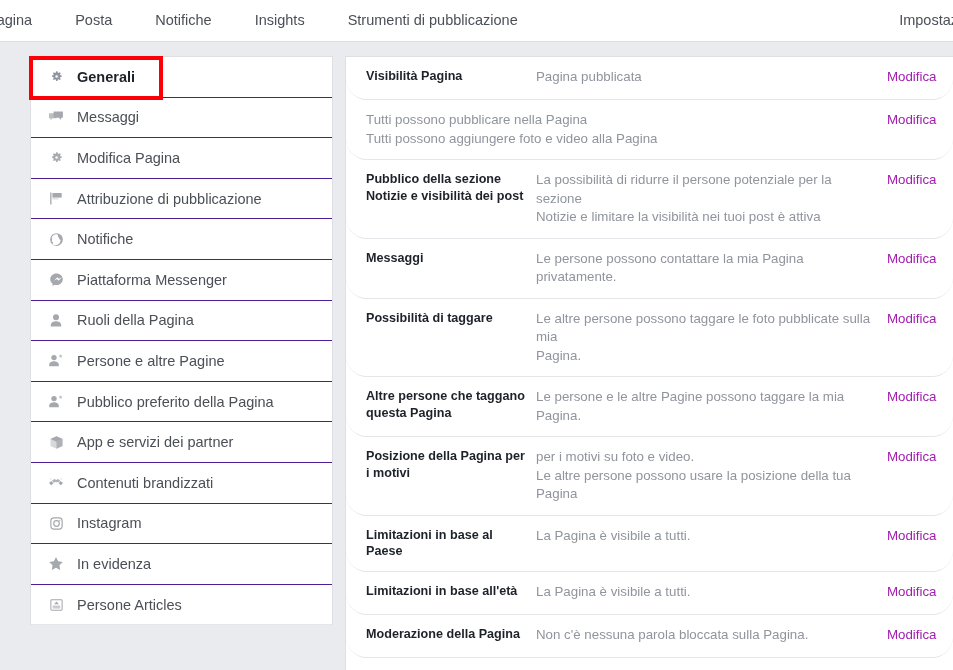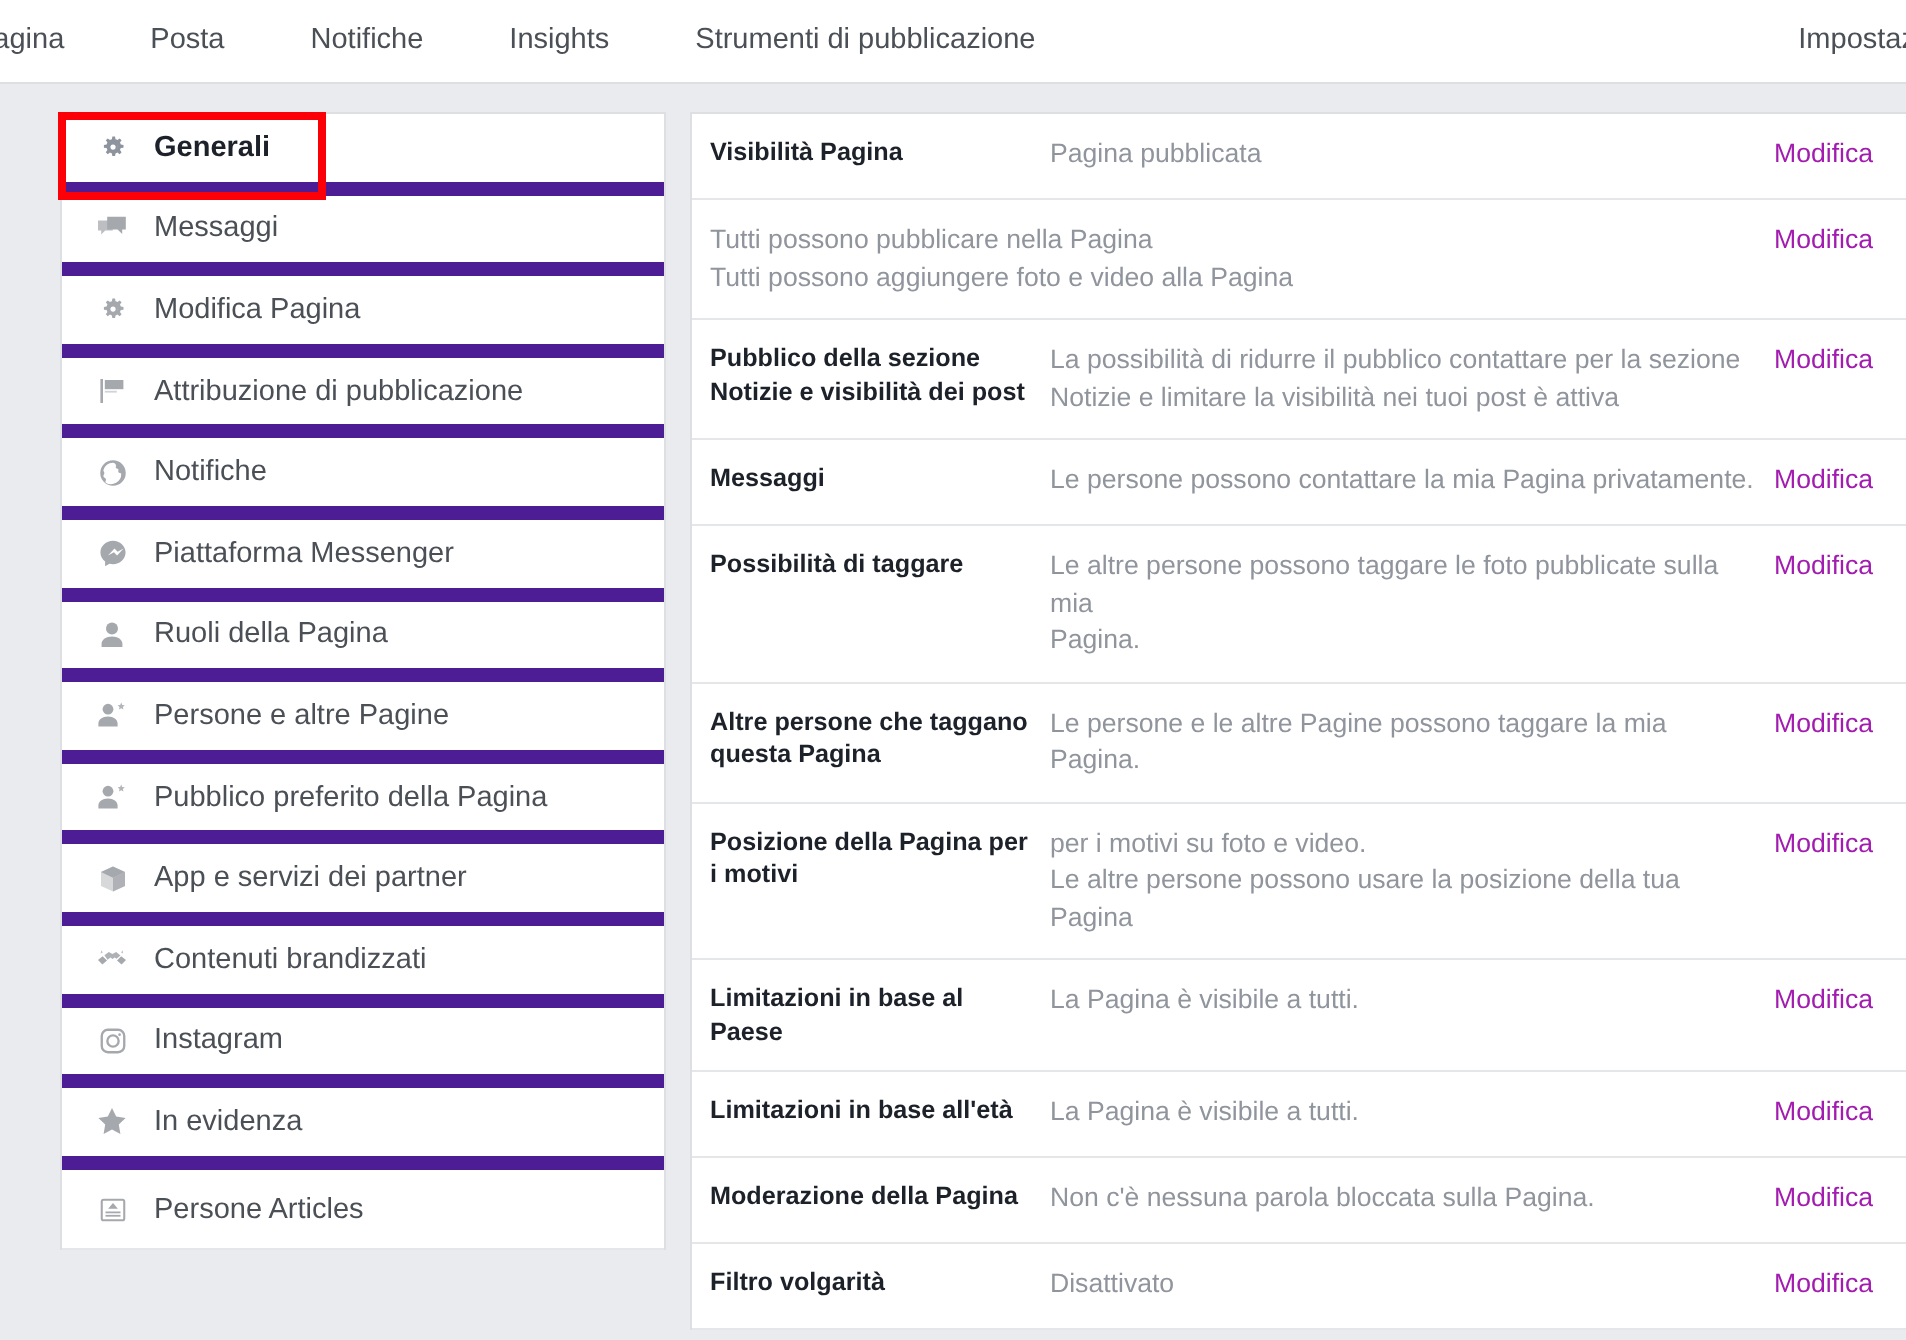--- a/index.html
+++ b/index.html
@@ -62,21 +62,21 @@
     background: #ffffff;
     border: 1px solid #dddfe2;
     border-bottom: none;
   }
   .side-item {
     position: relative;
     height: 40.6px;
     display: flex;
     align-items: center;
     padding-left: 14px;
-    border-bottom: 7px solid #4c1d95;
+    border-bottom: 1px solid #4c1d95;
     cursor: pointer;
     background: #fff;
   }
   .side-item:last-child { border-bottom: 1px solid #e5e6e9; }
   .side-ico {
     width: 22px;
     height: 18px;
     margin-right: 10px;
     flex: 0 0 22px;
     display: flex;
@@ -114,22 +114,23 @@
     width: 608px;
     background: #ffffff;
     border: 1px solid #dddfe2;
     border-right: none;
     border-bottom: none;
   }
   .row {
     display: flex;
     align-items: flex-start;
     border-bottom: 1px solid #e5e6e9;
-    padding: 11px 0 11px 9px;
+    padding: 11px 0 11px 20px;
     min-height: 43px;
+    border-radius: 21px;
   }
   .row-label {
     flex: 0 0 170px;
     font-size: 12.6px;
     font-weight: bold;
     color: #1d2129;
     line-height: 16.5px;
     padding-right: 8px;
   }
   .row-value {
@@ -316,21 +317,21 @@
       <div class="row">
         <div class="row-value">
           <div>Tutti possono pubblicare nella Pagina</div>
           <div>Tutti possono aggiungere foto e video alla Pagina</div>
         </div>
         <div class="row-action">Modifica</div>
       </div>
       <div class="row">
         <div class="row-label">Pubblico della sezione Notizie e visibilità dei post</div>
         <div class="row-value">
-          <div>La possibilità di ridurre il pubblico contattare per la sezione</div>
+          <div>La possibilità di ridurre il persone potenziale per la sezione</div>
           <div>Notizie e limitare la visibilità nei tuoi post è attiva</div>
         </div>
         <div class="row-action">Modifica</div>
       </div>
       <div class="row">
         <div class="row-label">Messaggi</div>
         <div class="row-value">
           <div>Le persone possono contattare la mia Pagina privatamente.</div>
         </div>
         <div class="row-action">Modifica</div>

